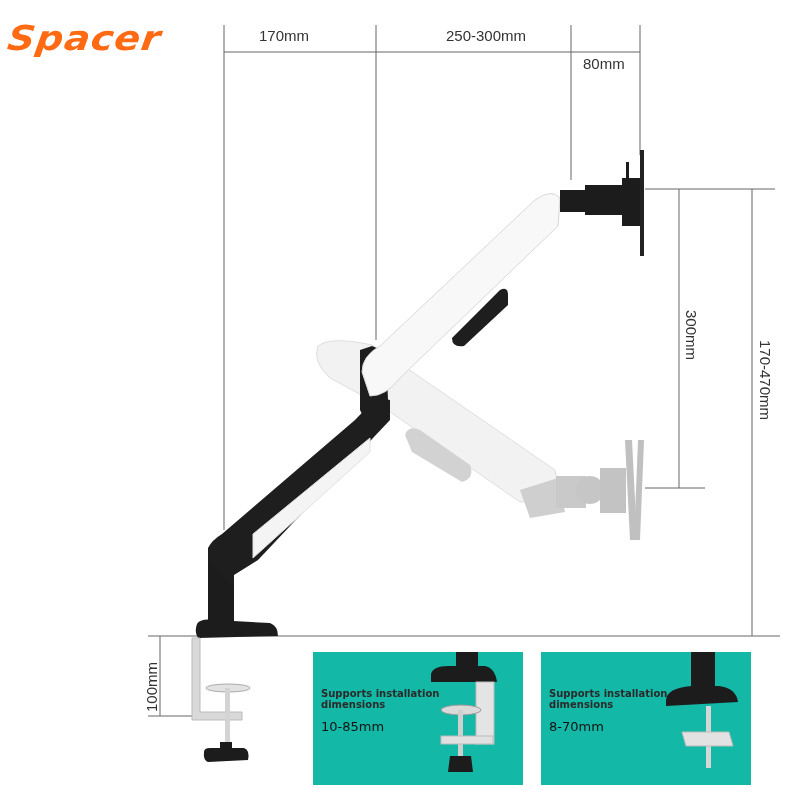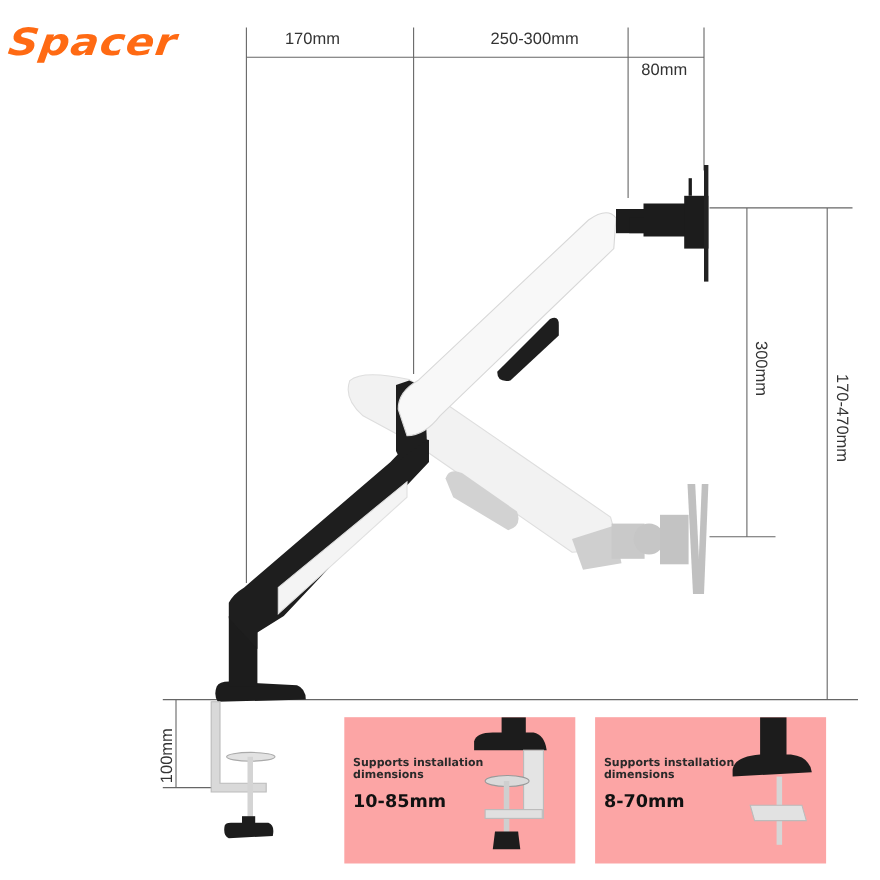--- a/index.html
+++ b/index.html
@@ -1,23 +1,23 @@
 <!DOCTYPE html>
 <html><head>
 <meta charset="utf-8">
 <style>
   html, body { margin:0; padding:0; background:#ffffff; }
   body { width:800px; height:800px; position:relative; overflow:hidden; font-family:"Liberation Sans", sans-serif; }
   .logo { position:absolute; left:8px; top:18px; font-family:"DejaVu Sans", sans-serif; font-weight:bold; font-style:italic; font-size:38px; color:#ff6a13; letter-spacing:1px; transform:skewX(-8deg) scaleY(0.9); line-height:40px; }
   .dim-label { position:absolute; font-size:15px; color:#333333; white-space:nowrap; }
   .dim-vert { position:absolute; font-size:15px; color:#333333; white-space:nowrap; transform-origin:left top; }
   svg.diagram { position:absolute; left:0; top:0; }
-  .card { position:absolute; background:#fca5a5; }
+  .card { position:absolute; background:#14b8a6; }
   .card-title { position:absolute; font-family:"DejaVu Sans", sans-serif; font-weight:bold; font-size:10px; line-height:11px; color:#2a2a2a; }
-  .card-value { position:absolute; font-family:"DejaVu Sans", sans-serif; font-weight:bold; font-size:16px; color:#111111; }
+  .card-value { position:absolute; font-family:"DejaVu Sans", sans-serif; font-weight:normal; font-size:13px; color:#111111; }
 </style>
 </head>
 <body>
 
 <div class="logo">Spacer</div>
 
 <svg class="diagram" width="800" height="800" viewBox="0 0 800 800">
 
   <g stroke="#666" stroke-width="1" fill="none">
     <line x1="224" y1="25" x2="224" y2="530"></line>

